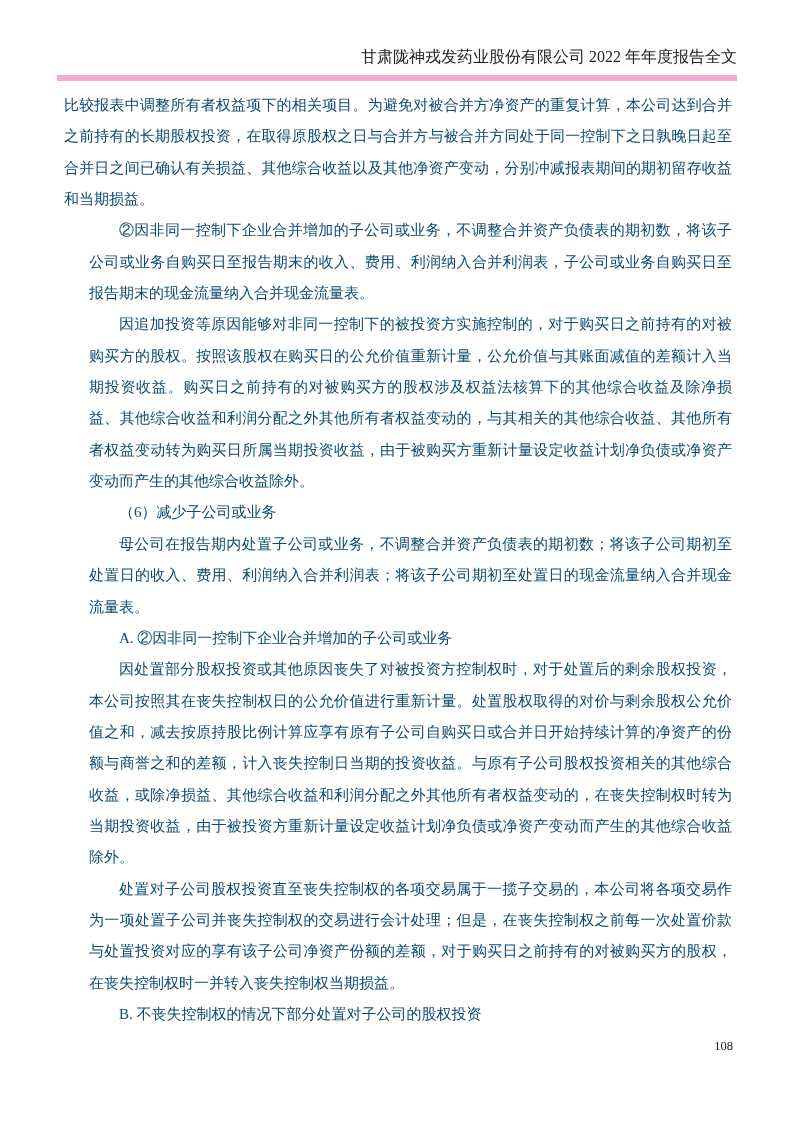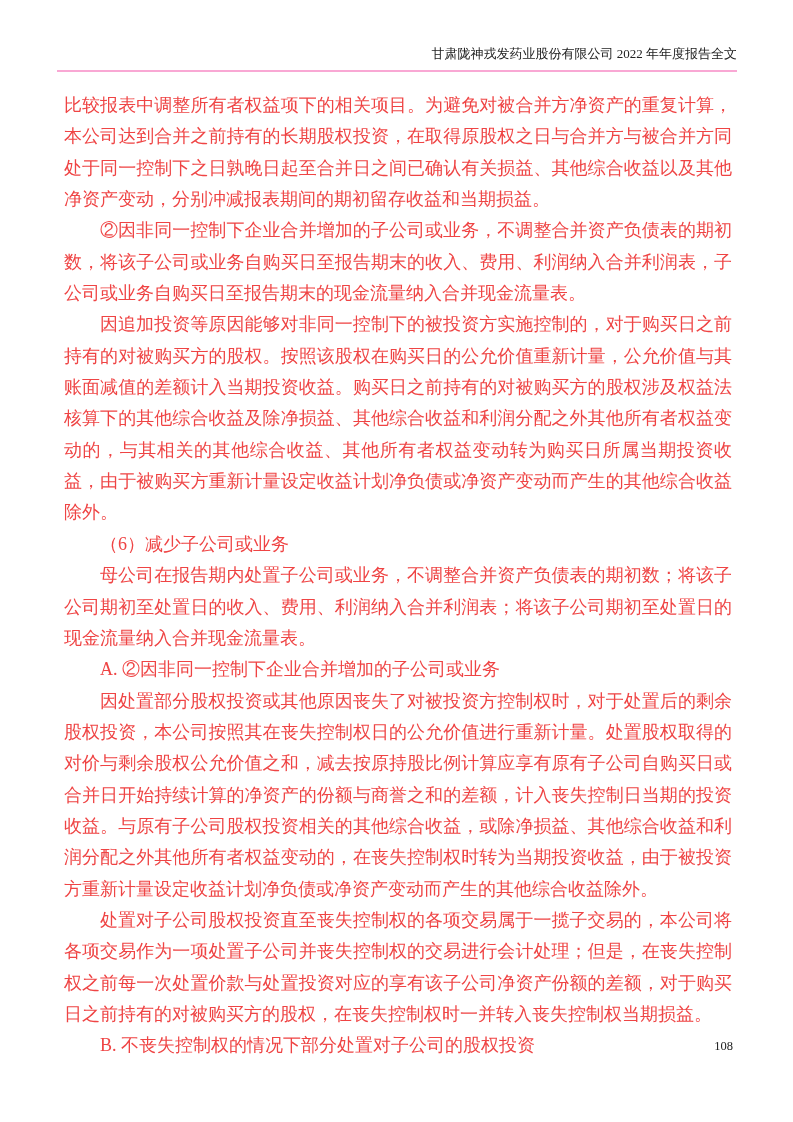--- a/index.html
+++ b/index.html
@@ -12,39 +12,39 @@
     color: #111111;
     font-family: "Liberation Serif", "DejaVu Serif", serif;
     overflow: hidden;
   }
   .header {
     position: absolute;
     top: 44px;
     left: 57px;
     width: 680px;
     text-align: right;
-    font-size: 13px;
+    font-size: 16px;
     line-height: 1.6;
     color: #222222;
     padding-bottom: 5px;
-    border-bottom: 2px solid #f9a8d4;
+    border-bottom: 6px solid #f9a8d4;
   }
   .content {
     position: absolute;
     top: 90px;
     left: 64px;
     width: 668px;
-    font-size: 18px;
+    font-size: 15px;
     line-height: 31.35px;
     text-align: justify;
     text-justify: inter-ideograph;
-    color: #ef4444;
+    color: #0c4a6e;
   }
   .content p { margin: 0; padding: 0; }
-  .content p.indent { text-indent: 2em; }
+  .content p.indent { text-indent: 2em; margin-left: 25px; }
   .footer {
     position: absolute;
     top: 1039px;
     right: 60px;
     font-size: 12.5px;
     color: #222222;
   }
 </style>
 </head>
 <body>

